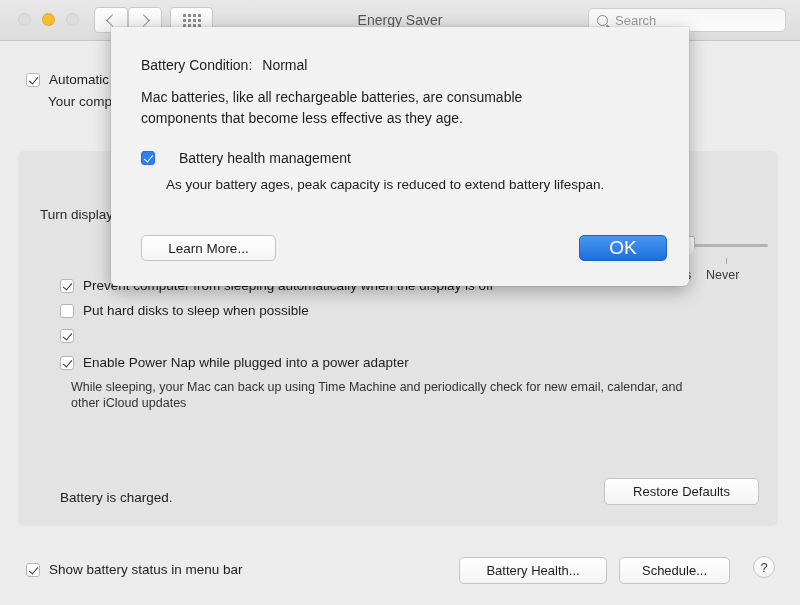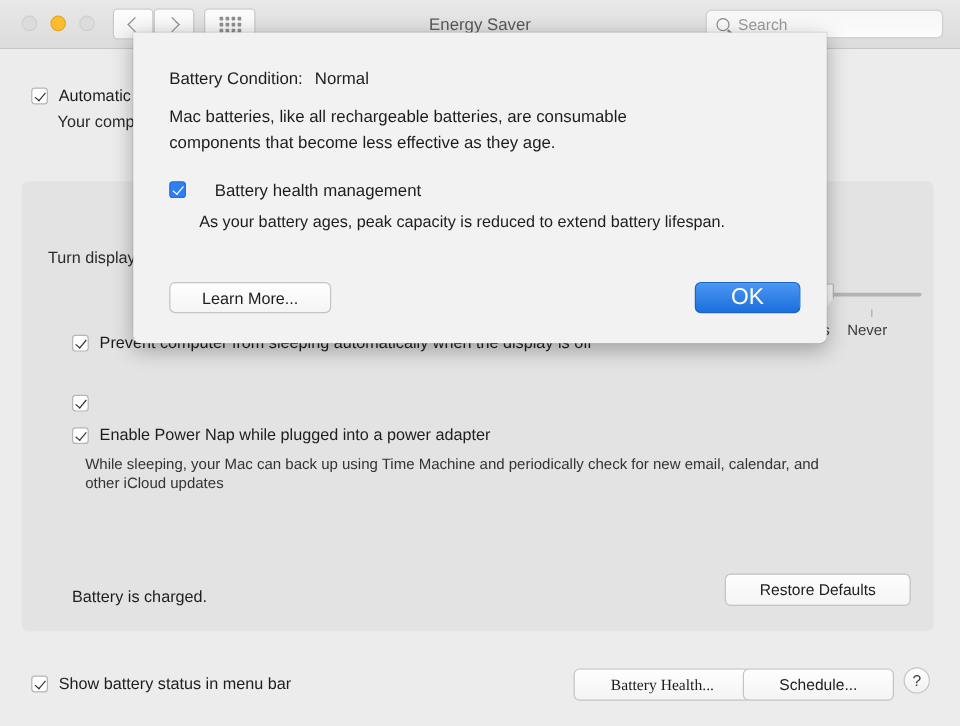--- a/index.html
+++ b/index.html
@@ -431,20 +431,24 @@
         <div class="tickmark"></div>
         <div class="lbl hrs">hrs</div>
         <div class="lbl never">Never</div>
       </div>
 
       <div class="cbrow" style="left:42px; top:127px;">
         <span class="cb plain on"></span>
         <span class="cblabel">Prevent computer from sleeping automatically when the display is off</span>
       </div>
 
+      <div class="cbrow" style="left:42px; top:152px;">
+        <span class="cb plain"></span>
+        <span class="cblabel">Put hard disks to sleep when possible</span>
+      </div>
 
       <div class="cbrow" style="left:42px; top:177px;">
         <span class="cb plain on"></span>
       </div>
 
       <div class="cbrow" style="left:42px; top:204px;">
         <span class="cb plain on"></span>
         <span class="cblabel">Enable Power Nap while plugged into a power adapter</span>
       </div>
 
@@ -453,23 +457,23 @@
       <div class="batt-status" style="left:42px; top:339px;">Battery is charged.</div>
 
       <div class="btn" style="left:586px; top:327px; width:155px; height:27px;">Restore Defaults</div>
     </div>
 
     <div class="cbrow" style="left:26px; top:521px;">
       <span class="cb plain on"></span>
       <span class="cblabel">Show battery status in menu bar</span>
     </div>
 
-    <div class="btn" style="left:478px; top:516px; width:148px; height:27px;font-family:Liberation Serif, serif;">Battery Health...</div>
-
-    <div class="btn" style="left:619px; top:516px; width:126px; height:27px;">Schedule...</div>
+    <div class="btn" style="left:459px; top:516px; width:148px; height:27px;">Battery Health...</div>
+
+    <div class="btn" style="left:619px; top:516px; width:111px; height:27px;">Schedule...</div>
 
     <div class="helpbtn" style="top:515px;">?</div>
   </div>
 
   <div class="sheet">
     <div class="cond">
       <span>Battery Condition:</span><span class="val">Normal</span>
     </div>
 
     <div class="para">Mac batteries, like all rechargeable batteries, are consumable components that become less effective as they age.</div>

